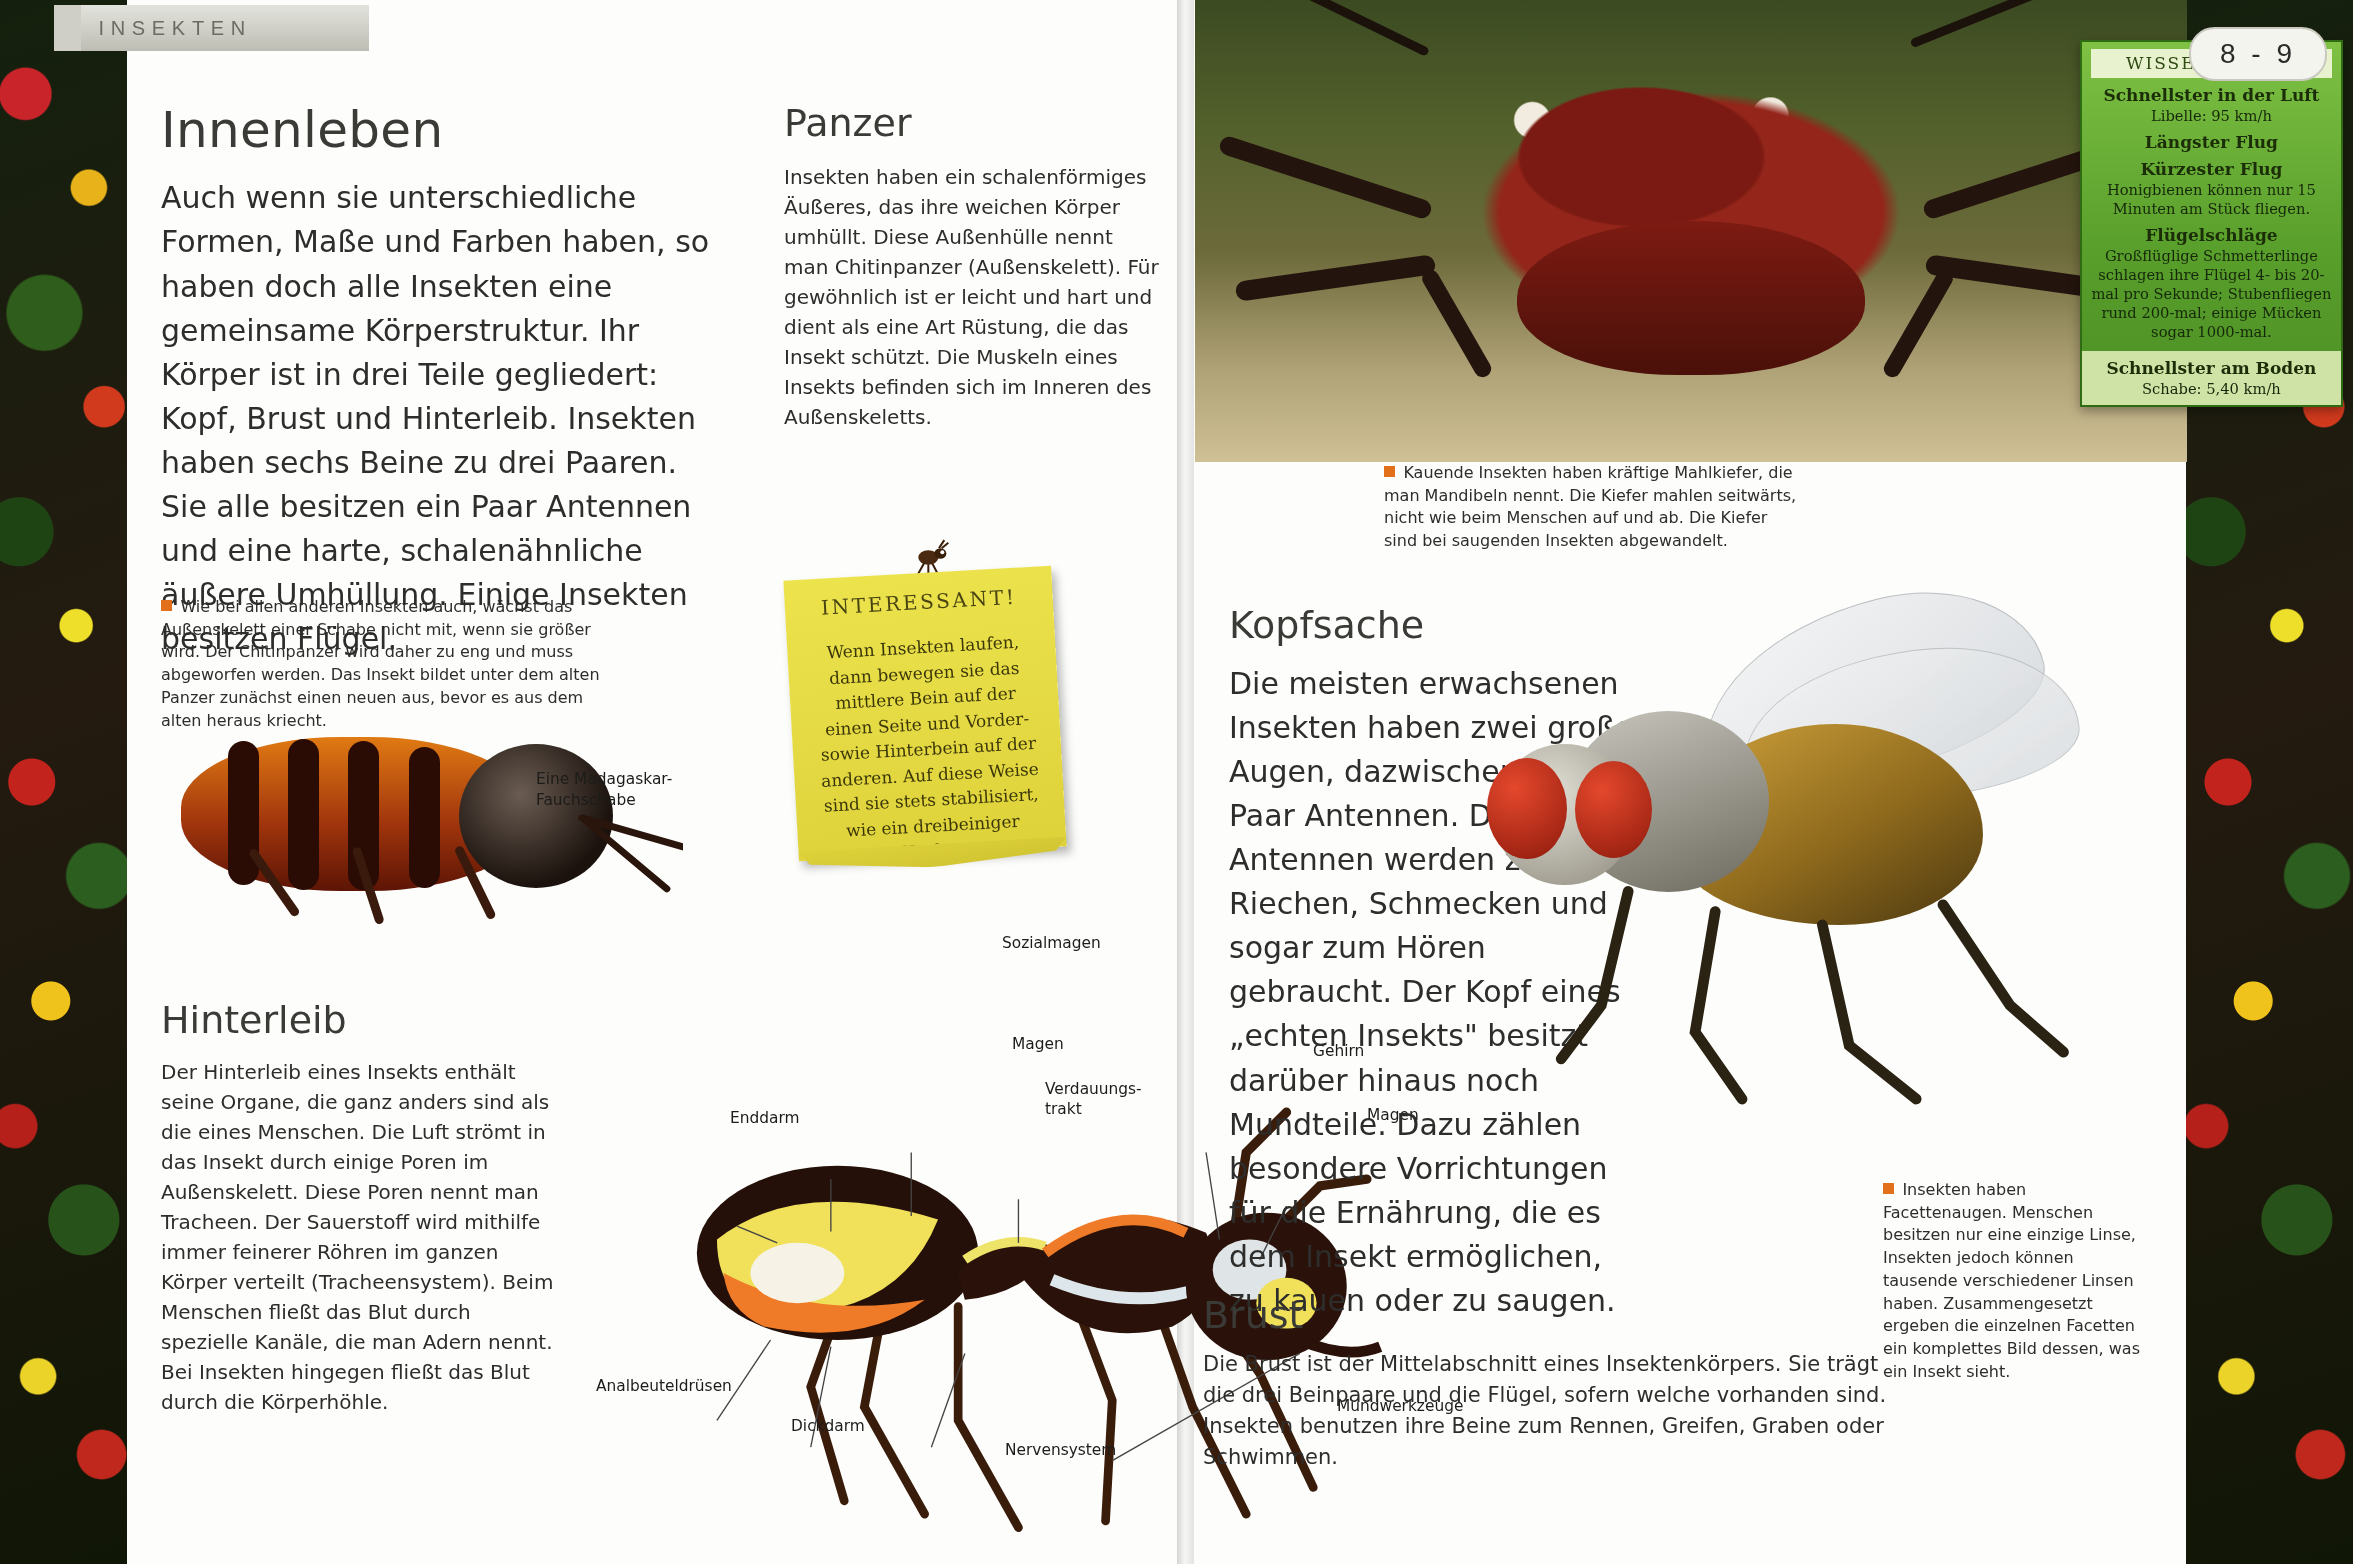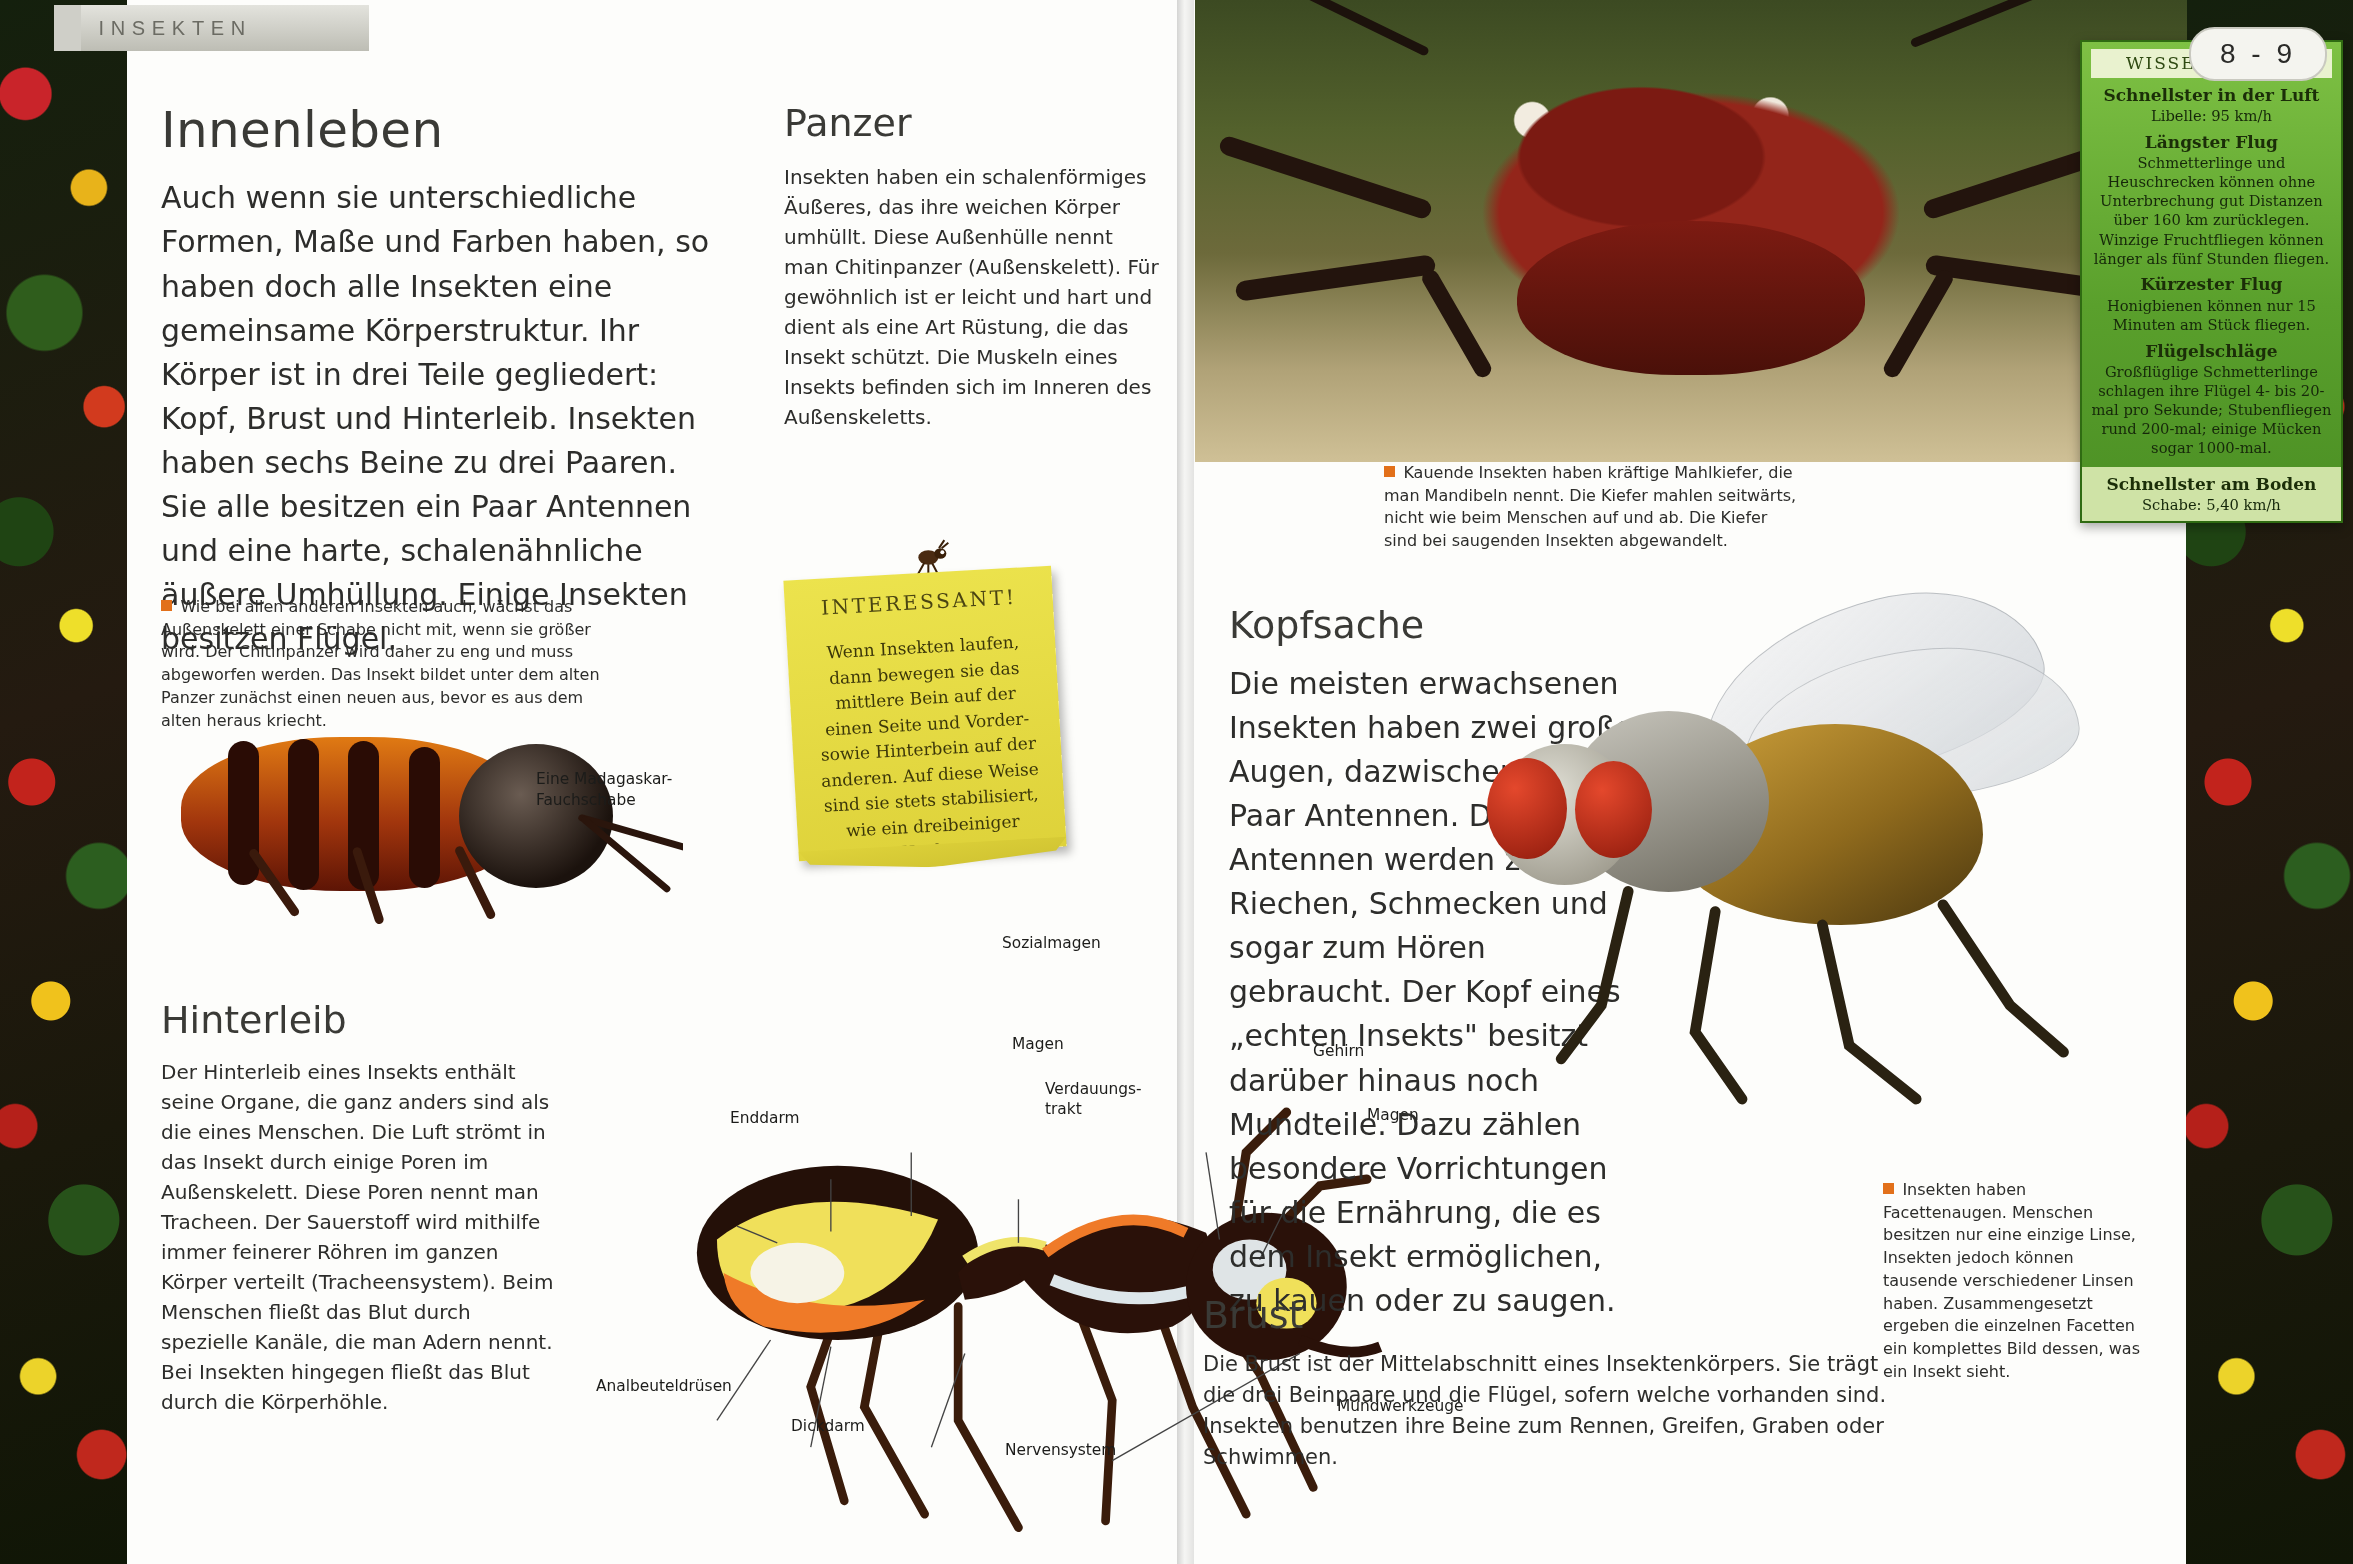--- a/index.html
+++ b/index.html
@@ -181,21 +181,20 @@
 
   <div id="cap-mandibeln">
     <p class="small"><span class="bullet"></span><span>Kauende Insekten haben kräftige Mahlkiefer, die man Mandibeln nennt. Die Kiefer mahlen seitwärts, nicht wie beim Menschen auf und ab. Die Kiefer sind bei saugenden Insekten abgewandelt.</span></p>
   </div>
 
   <div class="factbox">
     <div class="ttl">WISSENSWERT!</div>
     <h4>Schnellster in der Luft</h4>
     <p>Libelle: 95 km/h</p>
     <h4>Längster Flug</h4>
-    <p>Schmetterlinge und Heuschrecken können ohne Unterbrechung gut Distanzen über 160 km zurücklegen. Winzige Fruchtfliegen können länger als fünf Stunden fliegen.</p>
     <h4>Kürzester Flug</h4>
     <p>Honigbienen können nur 15 Minuten am Stück fliegen.</p>
     <h4>Flügelschläge</h4>
     <p>Großflüglige Schmetterlinge schlagen ihre Flügel 4- bis 20-mal pro Sekunde; Stubenfliegen rund 200-mal; einige Mücken sogar 1000-mal.</p>
     <div class="footer">
       <h4>Schnellster am Boden</h4>
       <p>Schabe: 5,40 km/h</p>
     </div>
   </div>
 

